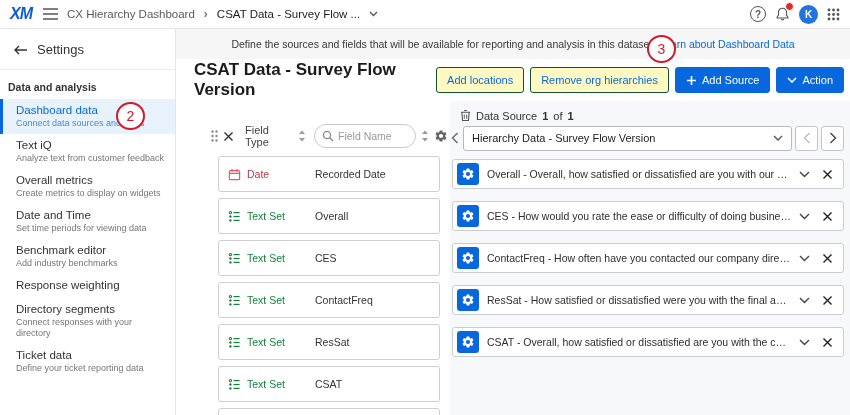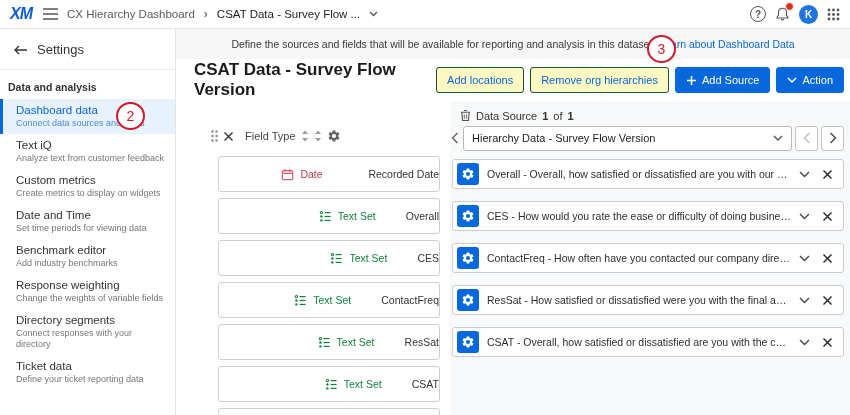--- a/index.html
+++ b/index.html
@@ -56,21 +56,21 @@
   .fields-header{position:absolute;top:22px;left:35px;right:2px;height:26px;
                  display:flex;align-items:center;gap:5px;}
   .ft-label{font-size:11px;color:#444;margin-left:6px;cursor:pointer;}
   .search{flex:0 0 102px;height:24px;border:1px solid #c9c9c9;border-radius:12px;background:#fff;
           display:flex;align-items:center;padding:0 7px;gap:4px;margin-left:3px;}
   .search input{border:0;outline:0;width:70px;font-size:10.5px;color:#333;background:transparent;
                 font-family:inherit;}
   .search input::placeholder{color:#9a9a9a;}
   .fields-list{position:absolute;top:55px;left:42px;width:222px;bottom:0;overflow:hidden;}
   .field-card{height:36px;border:1px solid #cfcfcf;border-radius:3px;background:#fff;
-              display:flex;align-items:center;margin-bottom:6px;cursor:pointer;justify-content:flex-end;}
+              display:flex;align-items:center;margin-bottom:6px;cursor:pointer;}
   .type-cell{width:96px;display:flex;align-items:center;gap:6px;padding-left:9px;flex-shrink:0;}
   .type-label{font-size:10.5px;}
   .type-label.date{color:#b63a48;}
   .type-label.textset{color:#12823b;}
   .name-cell{font-size:10.5px;color:#333;}
 
   
   .source-panel{flex:1;position:relative;background:#f7f8f9;}
   .source-header{position:absolute;top:8px;left:10px;display:flex;align-items:flex-end;gap:5px;
                  font-size:11px;color:#333;}
@@ -157,34 +157,33 @@
 
   <div class="item selected">
     <div class="item-label">Dashboard data</div>
     <div class="item-desc">Connect data sources and fields</div>
   </div>
   <div class="item">
     <div class="item-label">Text iQ</div>
     <div class="item-desc">Analyze text from customer feedback</div>
   </div>
   <div class="item">
-    <div class="item-label">Custom metrics</div>
+    <div class="item-label">Overall metrics</div>
     <div class="item-desc">Create metrics to display on widgets</div>
   </div>
   <div class="item">
     <div class="item-label">Date and Time</div>
     <div class="item-desc">Set time periods for viewing data</div>
   </div>
   <div class="item">
     <div class="item-label">Benchmark editor</div>
     <div class="item-desc">Add industry benchmarks</div>
   </div>
   <div class="item">
     <div class="item-label">Response weighting</div>
-    <div class="item-desc">Change the weights of variable fields</div>
   </div>
   <div class="item">
     <div class="item-label">Directory segments</div>
     <div class="item-desc">Connect responses with your directory</div>
   </div>
   <div class="item">
     <div class="item-label">Ticket data</div>
     <div class="item-desc">Define your ticket reporting data</div>
   </div>
 </div>
@@ -236,20 +235,27 @@
               <path d="M1.5 1.5l8 8M9.5 1.5l-8 8" stroke="#333" stroke-width="1.4"></path>
             </svg>
         </span>
         <span class="ft-label">Field Type</span>
         <span class="iconbtn">
           <svg width="8" height="12" viewBox="0 0 8 12" fill="#999">
               <path d="M4 .5L7 4H1z"></path>
               <path d="M4 11.5L1 8h6z"></path>
             </svg>
         </span>
+        <div class="search">
+          <svg width="12" height="12" viewBox="0 0 12 12">
+              <circle cx="5" cy="5" r="3.6" fill="none" stroke="#888" stroke-width="1.3"></circle>
+              <path d="M7.8 7.8L11 11" stroke="#888" stroke-width="1.3"></path>
+            </svg>
+          <input placeholder="Field Name" style="">
+        </div>
         <span class="iconbtn">
           <svg width="8" height="12" viewBox="0 0 8 12" fill="#999">
               <path d="M4 .5L7 4H1z"></path>
               <path d="M4 11.5L1 8h6z"></path>
             </svg>
         </span>
         <span class="iconbtn">
           <svg width="14" height="14" viewBox="0 0 24 24" fill="#666">
               <path d="M19.14 12.94c.04-.3.06-.61.06-.94 0-.32-.02-.64-.07-.94l2.03-1.58a.49.49 0 00.12-.61l-1.92-3.32a.49.49 0 00-.59-.22l-2.39.96c-.5-.38-1.03-.7-1.62-.94l-.36-2.54a.48.48 0 00-.48-.41h-3.84a.48.48 0 00-.47.41l-.36 2.54c-.59.24-1.13.57-1.62.94l-2.39-.96a.49.49 0 00-.59.22L2.73 8.87a.48.48 0 00.12.61l2.03 1.58c-.05.3-.09.63-.09.94s.02.64.07.94l-2.03 1.58a.49.49 0 00-.12.61l1.92 3.32c.12.22.37.29.59.22l2.39-.96c.5.38 1.03.7 1.62.94l.36 2.54c.05.24.24.41.48.41h3.84c.24 0 .44-.17.47-.41l.36-2.54c.59-.24 1.13-.56 1.62-.94l2.39.96c.22.08.47 0 .59-.22l1.92-3.32a.49.49 0 00-.12-.61l-2.01-1.58zM12 15.6A3.6 3.6 0 1112 8.4a3.6 3.6 0 010 7.2z"></path>
             </svg>

